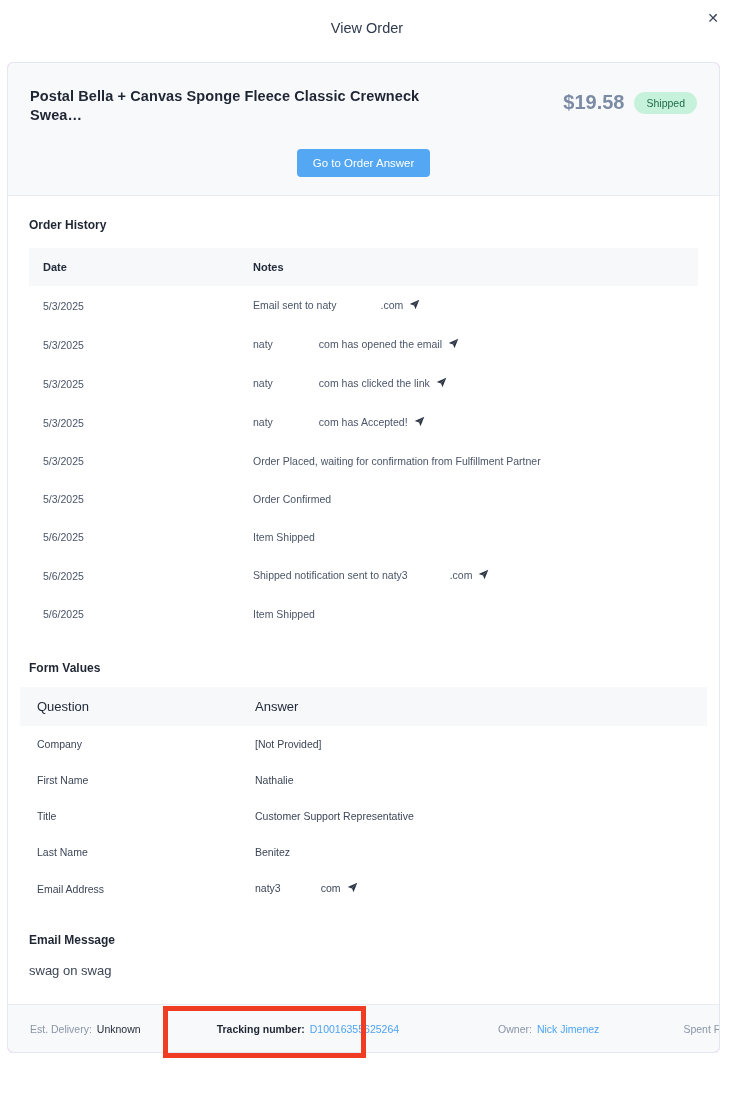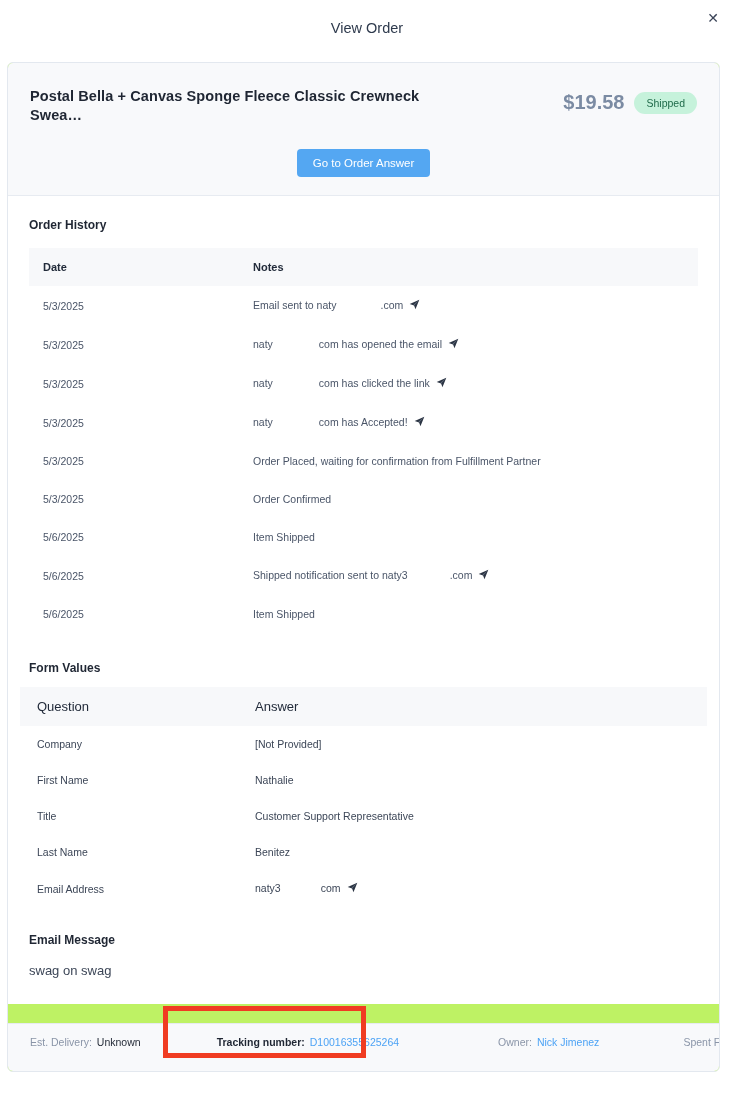--- a/index.html
+++ b/index.html
@@ -44,21 +44,21 @@
     border: none;
     font-family: "Liberation Sans", sans-serif;
   }
 
   
   .card {
     position: absolute;
     left: 7px;
     top: 62px;
     width: 713px;
-    background: #bef264;
+    background: #f0abfc;
     border: 1px solid #e3e8ef;
     border-radius: 6px;
     overflow: hidden;
   }
 
   .card-top {
     background: #f8f9fb;
     border-bottom: 1px solid #e7ebf1;
     padding: 24px 22px 18px 22px;
   }
@@ -178,26 +178,25 @@
     font-size: 13px;
     color: #3c4657;
     padding: 16px 0 26px 21px;
   }
 
   
   .card-footer {
     background: #f8f9fb;
     border-top: 1px solid #e7ebf1;
     display: flex;
-    align-items: flex-start;
-    padding: 12px 18px;
+    align-items: center;
+    padding: 0 18px;
     height: 48px;
     font-size: 10.5px;
     position: relative;
-    margin-top: 19px;
   }
   .foot-item { display: flex; align-items: baseline; gap: 5px; white-space: nowrap; }
   .foot-label { color: #8a95a8; }
   .foot-label.bold { color: #1f2633; font-weight: 700; }
   .foot-val { color: #1f2633; }
   .foot-val.link { color: #4da3f5; }
   .fi-est { margin-left: 4px; }
   .fi-track { margin-left: 76px; }
   .fi-owner { margin-left: 99px; }
   .fi-spent { margin-left: 84px; }

